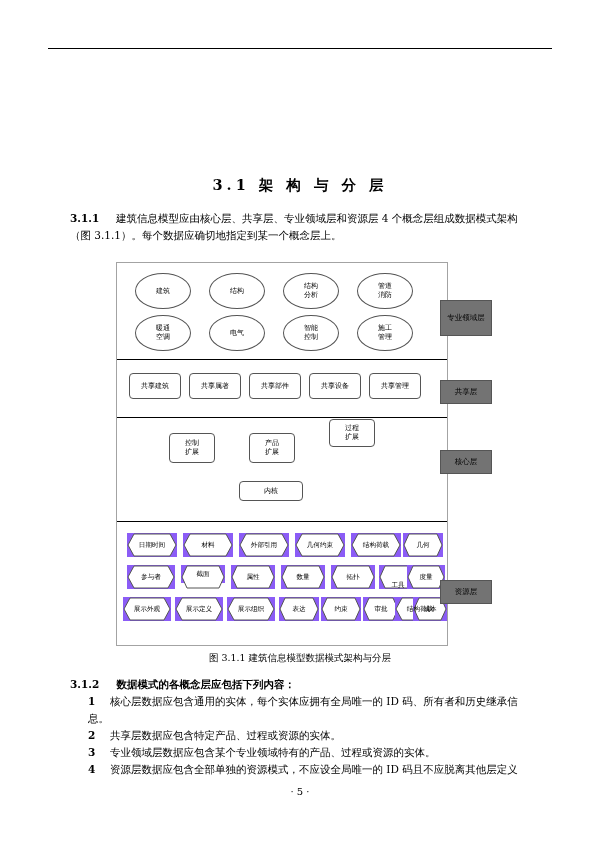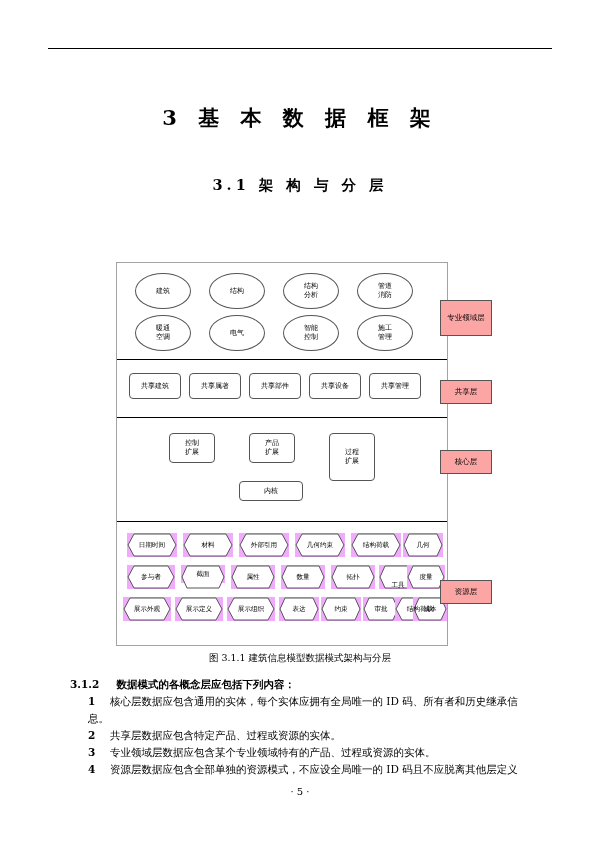--- a/index.html
+++ b/index.html
@@ -107,39 +107,39 @@
     align-items: center;
     justify-content: center;
     text-align: center;
     line-height: 9px;
     box-sizing: border-box;
   }
   .ellipse { border-radius: 50%; }
   .rounded { border-radius: 4px; }
   .hexagon {
     border: none;
-    background: #f0abfc;
+    background: #8b5cf6;
     position: absolute;
     display: flex;
     align-items: center;
     justify-content: center;
     text-align: center;
     font-size: 6.6px;
     line-height: 8px;
     box-sizing: border-box;
   }
   .hexagon .hx {
     position: absolute;
     left: 0; top: 0; right: 0; bottom: 0;
   }
   .hexagon span { position: relative; z-index: 2; }
   .side-label {
     position: absolute;
     border: 1px solid #555;
-    background: #fca5a5;
+    background: #737373;
     font-family: "DejaVu Sans", "Liberation Sans", sans-serif;
     font-size: 7.5px;
     display: flex;
     align-items: center;
     justify-content: center;
     text-align: center;
     line-height: 10px;
     box-sizing: border-box;
   }
   .leader {
@@ -148,23 +148,27 @@
     height: 0;
   }
 </style>
 </head>
 <body>
 
 <div class="page">
 
   <div class="top-rule"></div>
 
-  <div class="chapter-title">3  基 本 数 据 框 架</div>
   <div class="section-title">3.1  架 构 与 分 层</div>
 
+  <div class="para p311">
+    <span class="lbl">3.1.1</span>
+    <span style="display:inline-block;width:10px"></span>
+    <span>建筑信息模型应由核心层、共享层、专业领域层和资源层 4 个概念层组成数据模式架构（图 3.1.1）。每个数据应确切地指定到某一个概念层上。</span>
+  </div>
 
   <div class="figure">
 
     <div class="band-sep" style="top:96px;"></div>
     <div class="band-sep" style="top:154px;"></div>
     <div class="band-sep" style="top:258px;"></div>
 
     <div class="node ellipse" style="left:18px; top:10px; width:56px; height:36px;">建筑</div>
     <div class="node ellipse" style="left:92px; top:10px; width:56px; height:36px;">结构</div>
     <div class="node ellipse" style="left:166px; top:10px; width:56px; height:36px; white-space:pre-line;">结构
@@ -183,21 +187,21 @@
     <div class="node rounded" style="left:12px; top:110px; width:52px; height:26px;">共享建筑</div>
     <div class="node rounded" style="left:72px; top:110px; width:52px; height:26px;">共享属著</div>
     <div class="node rounded" style="left:132px; top:110px; width:52px; height:26px;">共享部件</div>
     <div class="node rounded" style="left:192px; top:110px; width:52px; height:26px;">共享设备</div>
     <div class="node rounded" style="left:252px; top:110px; width:52px; height:26px;">共享管理</div>
 
     <div class="node rounded" style="left:52px; top:170px; width:46px; height:30px; white-space:pre-line;">控制
 扩展</div>
     <div class="node rounded" style="left:132px; top:170px; width:46px; height:30px; white-space:pre-line;">产品
 扩展</div>
-    <div class="node rounded" style="left:212px; top:170px; width:46px; height:48px; white-space:pre-line;">过程
+    <div class="node rounded" style="left:212px; top:156px; width:46px; height:28px; white-space:pre-line;">过程
 扩展</div>
     <div class="node rounded" style="left:122px; top:218px; width:64px; height:20px;">内核</div>
 
     <div class="hexagon" style="left:10px; top:270px; width:50px; height:24px;">
       <svg class="hx" viewBox="0 0 50 24" preserveAspectRatio="none">
           <polygon points="7,1 43,1 49,12 43,23 7,23 1,12" fill="#fff" stroke="#555" stroke-width="1"></polygon>
         </svg>
       <span>日期时间</span>
     </div>
     <div class="hexagon" style="left:66px; top:270px; width:50px; height:24px;">

